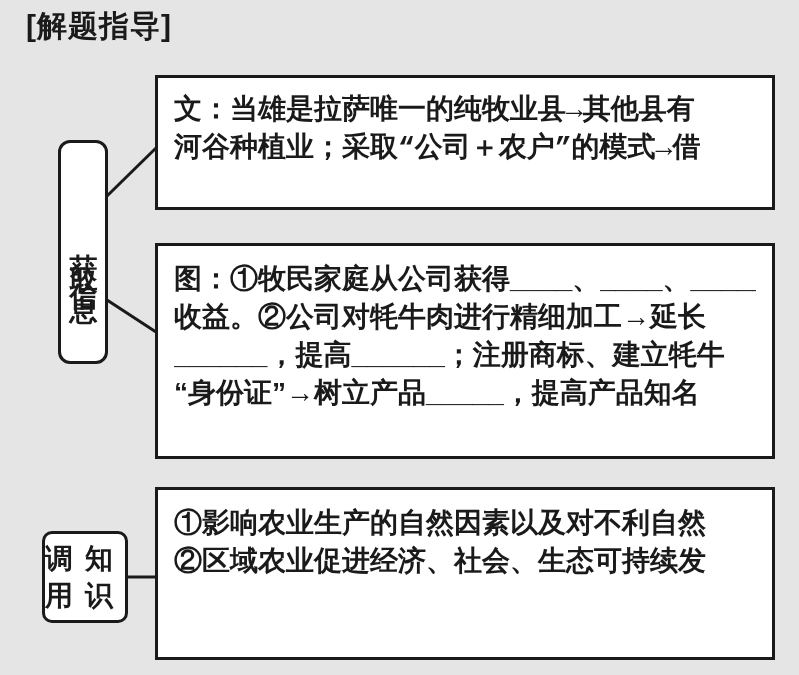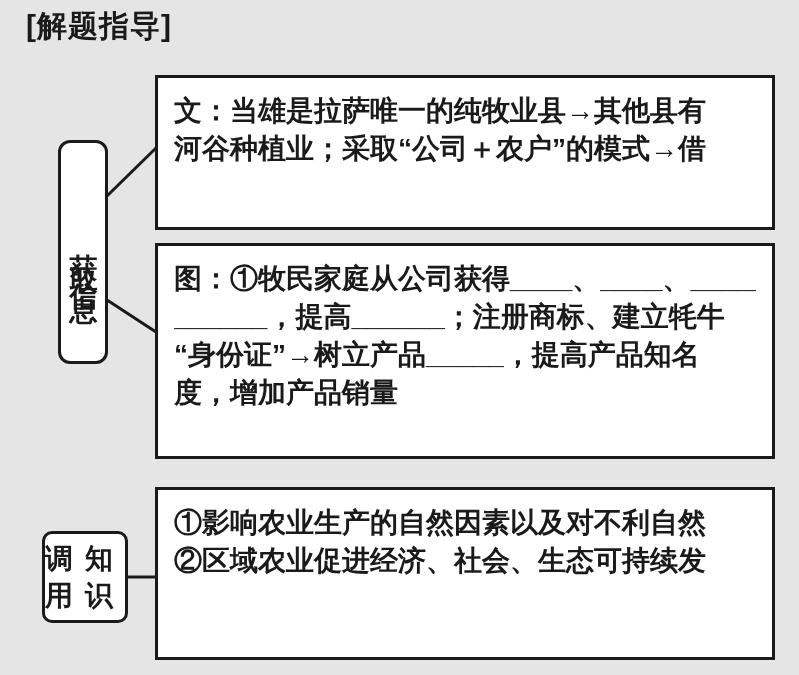--- a/index.html
+++ b/index.html
@@ -27,21 +27,21 @@
     box-sizing: border-box;
     font-size: 28px;
     font-weight: 700;
     line-height: 38px;
     padding: 14px 16px 10px 16px;
   }
   .box .line {
     white-space: nowrap;
     overflow: hidden;
   }
-  .box-text   { left: 155px; top: 75px;  width: 620px; height: 155px; }
+  .box-text   { left: 155px; top: 75px;  width: 620px; height: 135px; font-family: Liberation Mono, monospace; }
   .box-figure { left: 155px; top: 243px; width: 620px; height: 216px; }
   .box-know   { left: 155px; top: 487px; width: 620px; height: 173px; }
 
   .v-node {
     position: absolute;
     left: 58px;
     top: 140px;
     width: 50px;
     height: 224px;
     border: 3px solid #1a1a1a;
@@ -106,23 +106,23 @@
     <span>知识</span>
   </div>
 
   <div class="box box-text">
     <div class="line">文：当雄是拉萨唯一的纯牧业县→其他县有</div>
     <div class="line">河谷种植业；采取“公司＋农户”的模式→借</div>
   </div>
 
   <div class="box box-figure">
     <div class="line">图：①牧民家庭从公司获得____、____、_____</div>
+    <div class="line">收益。②公司对牦牛肉进行精细加工→延长</div>
     <div class="line">______，提高______；注册商标、建立牦牛</div>
     <div class="line">“身份证”→树立产品_____，提高产品知名</div>
-    <div class="line">度，增加产品销量</div>
   </div>
 
   <div class="box box-know">
     <div class="line">①影响农业生产的自然因素以及对不利自然</div>
     <div class="line">②区域农业促进经济、社会、生态可持续发</div>
   </div>
 
 </div>
 
 </body></html>

